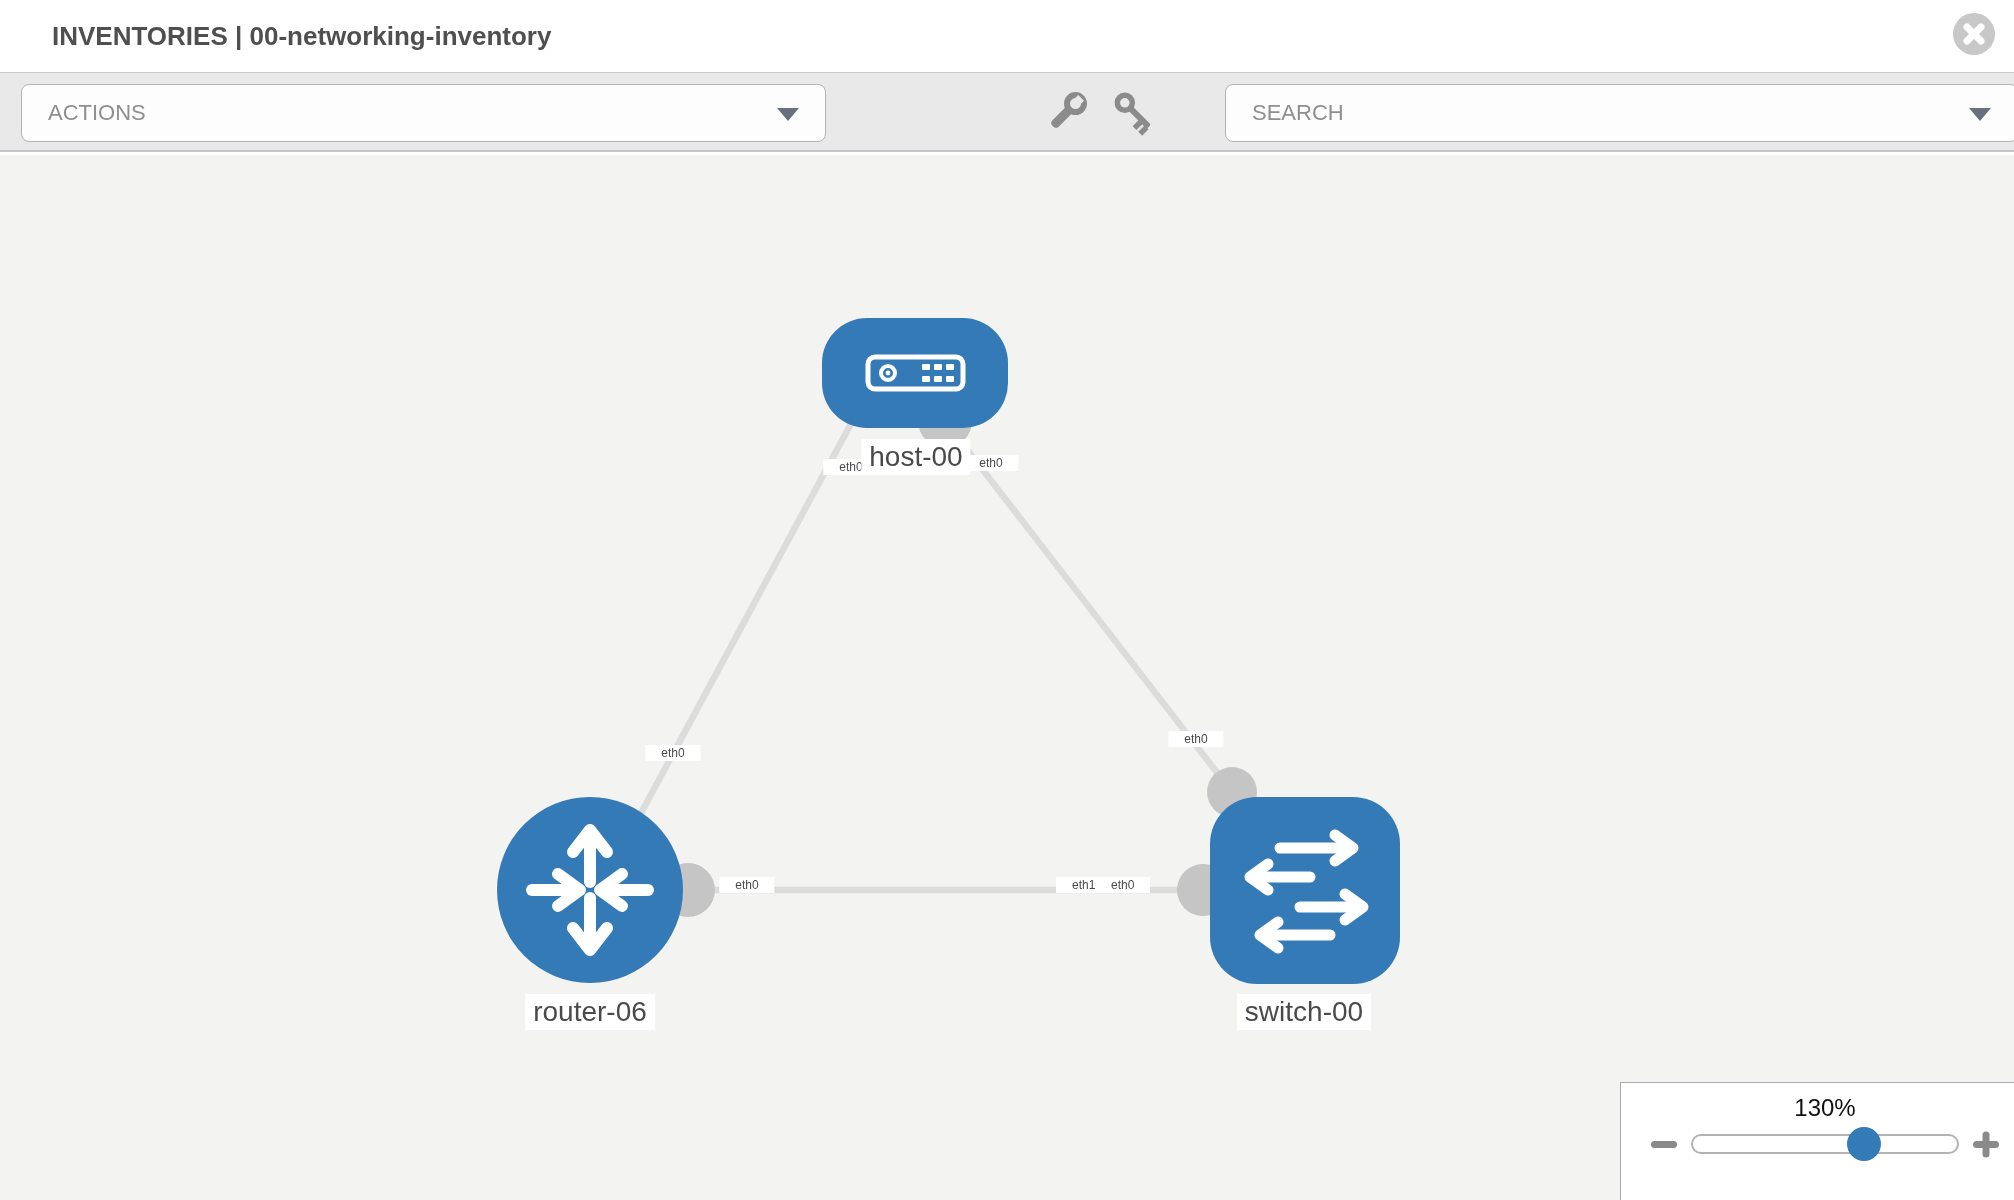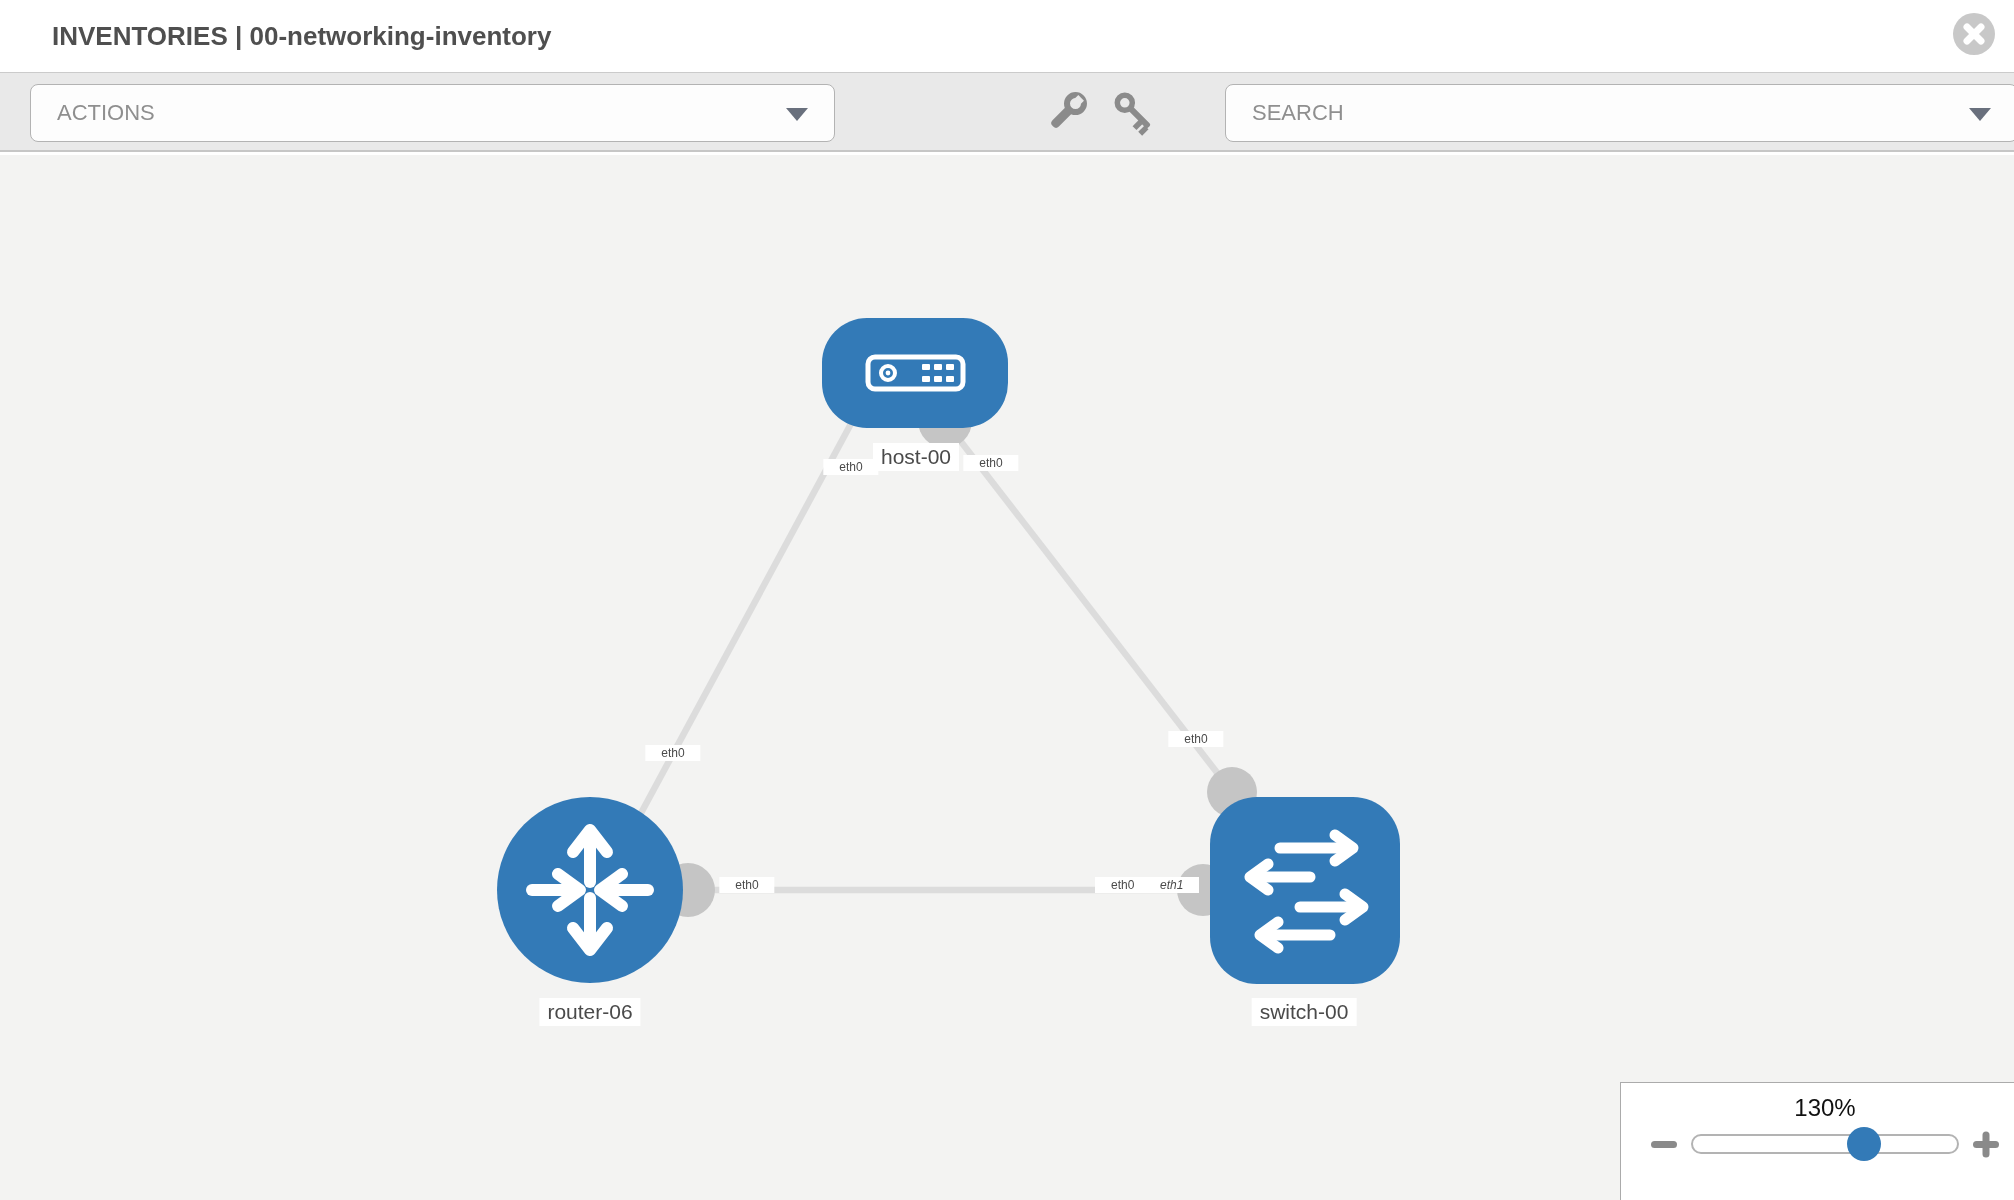--- a/index.html
+++ b/index.html
@@ -8,36 +8,36 @@
   .app { position: relative; width: 2014px; height: 1200px; overflow: hidden; background: #ffffff; }
 
   
   .header { position: absolute; left: 12px; top: 0; width: 2014px; height: 89px; background: #ffffff; }
   .page-title { position: absolute; left: 40px; top: 0; line-height: 72px; font-size: 26px; font-weight: bold; color: #4f4f4f; white-space: nowrap; }
   .close-btn { position: absolute; left: 1941px; top: 13px; width: 42px; height: 42px; border-radius: 50%; background: #c8c8c8; cursor: pointer; }
 
   
   .toolbar { position: absolute; left: 0; top: 72px; width: 2014px; height: 80px; background: #e9e9e9; border-top: 1px solid #cbcbcb; border-bottom: 2px solid #c6c6c6; }
   .dd { position: absolute; top: 11px; height: 58px; background: #fdfdfd; border: 1px solid #b3b3b3; border-radius: 8px; font-size: 22px; color: #8f8f8f; line-height: 56px; padding-left: 26px; cursor: pointer; }
-  .dd-actions { left: 30px; width: 805px; }
+  .dd-actions { left: 21px; width: 805px; }
   .dd-search { left: 1185px; width: 793px; margin-left: 40px; }
   .caret { position: absolute; right: 26px; top: 23px; width: 0; height: 0; border-left: 11px solid transparent; border-right: 11px solid transparent; border-top: 13px solid #69707d; }
   .tool-btn { position: absolute; top: 84px; width: 52px; height: 56px; cursor: pointer; }
   .tool-btn svg { display: block; }
 
   
   .canvas { position: absolute; left: 0; top: 155px; width: 2014px; height: 1045px; background: #f3f3f2; overflow: hidden; }
   .net-svg { position: absolute; left: 0; top: 0; }
   .link { stroke: #dcdcdc; stroke-width: 6.5; }
   .iface-dot { fill: #c5c5c5; }
   .node { fill: #337ab7; }
   .node-icon { stroke: #ffffff; fill: none; stroke-linecap: round; stroke-linejoin: round; }
 
   .chip { position: absolute; background: #ffffff; color: #4a4a4a; white-space: nowrap; }
-  .node-label { font-size: 21px; padding: 2px 8px; transform: translate(-50%, -50%); }
+  .node-label { font-size: 28px; padding: 2px 8px; transform: translate(-50%, -50%); }
   .eth-label { font-size: 12px; padding: 1px 16px; transform: translate(-50%, -50%); }
   .eth-label.edge { transform: translate(0, -50%); }
 
   
   .zoom-panel { position: absolute; left: 1620px; top: 927px; width: 400px; height: 280px; background: #ffffff; border: 1px solid #ababab; }
   .zoom-level { position: absolute; left: 70px; top: 11px; width: 268px; text-align: center; font-size: 24px; color: #111111; }
   .zoom-btn { position: absolute; width: 40px; height: 40px; cursor: pointer; }
   .zoom-out { left: 23px; top: 41px; }
   .zoom-in { left: 345px; top: 41px; }
   .slider-track { position: absolute; left: 70px; top: 51px; width: 268px; height: 20px; background: #ffffff; border: 2px solid #b3b3b3; border-radius: 11px; cursor: pointer; }
@@ -146,21 +146,21 @@
         </g>
       </g>
     </svg>
 
     <div class="chip eth-label" style="left:851px; top:312px;">eth0</div>
     <div class="chip eth-label" style="left:991px; top:308px;">eth0</div>
     <div class="chip eth-label" style="left:673px; top:598px;">eth0</div>
     <div class="chip eth-label" style="left:1196px; top:584px;">eth0</div>
     <div class="chip eth-label" style="left:747px; top:730px;">eth0</div>
     <div class="chip eth-label edge" style="left:1095px; top:730px;">eth0</div>
-    <div class="chip eth-label edge" style="left:1144px; top:730px;font-style:italic;">eth1</div>
+    <div class="chip eth-label edge" style="left:1056px; top:730px;">eth1</div>
 
     <div class="chip node-label" style="left:916px; top:302px;">host-00</div>
     <div class="chip node-label" style="left:590px; top:857px;">router-06</div>
     <div class="chip node-label" style="left:1304px; top:857px;text-align:right;">switch-00</div>
 
     <div class="zoom-panel">
       <div class="zoom-level">130%</div>
       <div class="zoom-btn zoom-out">
         <svg width="40" height="40" viewBox="0 0 40 40">
           <rect x="7" y="17" width="26" height="7" rx="3.5" fill="#8a8a8a"></rect>

